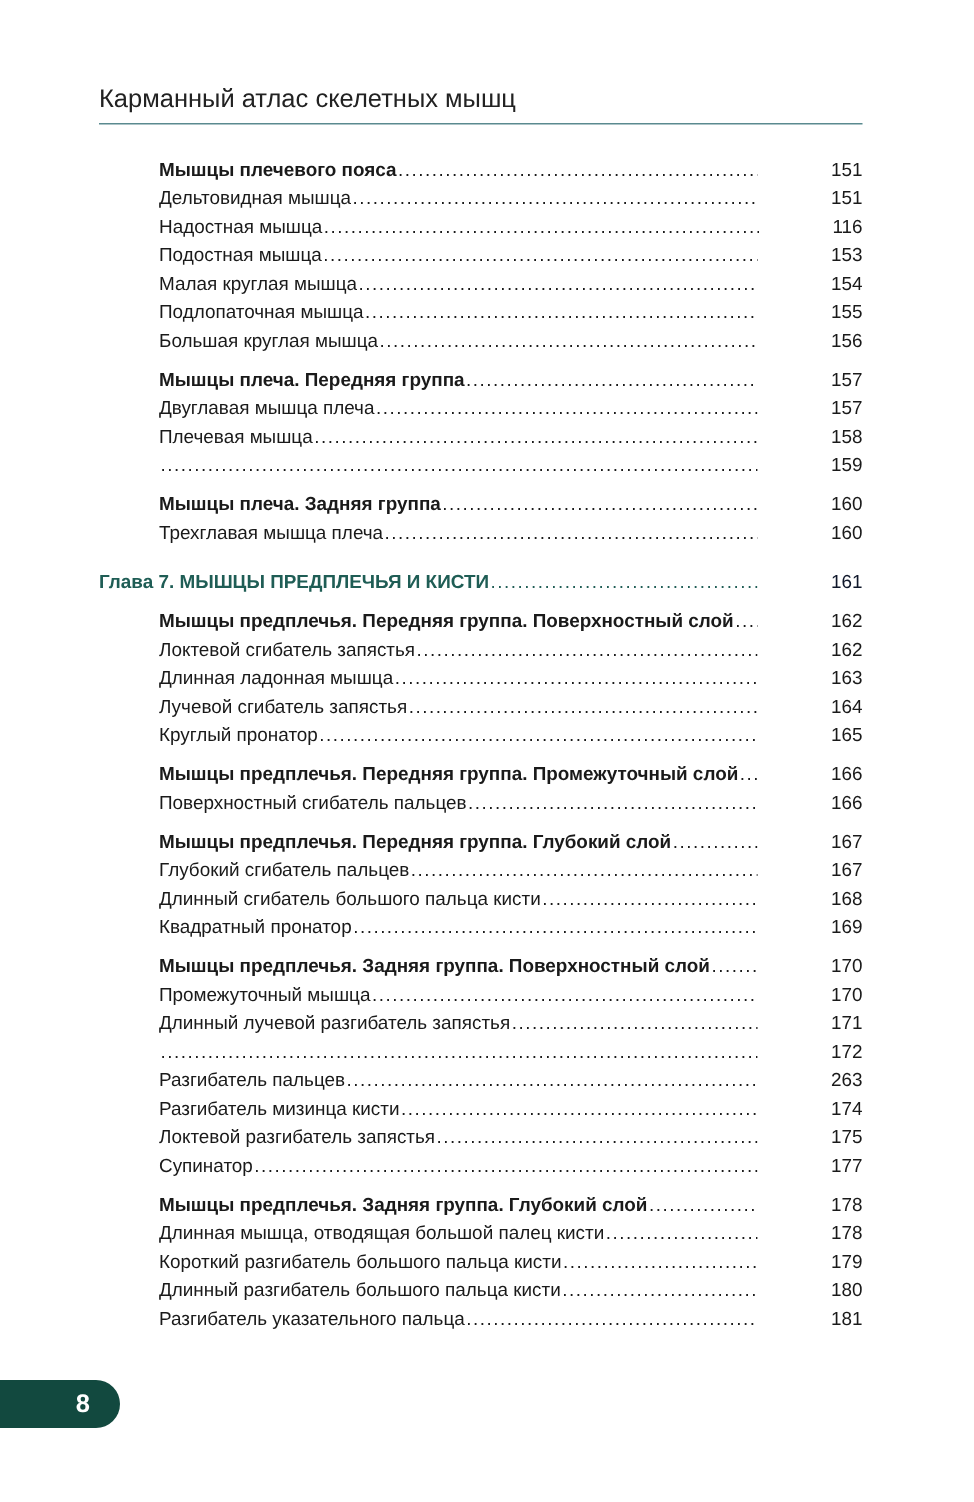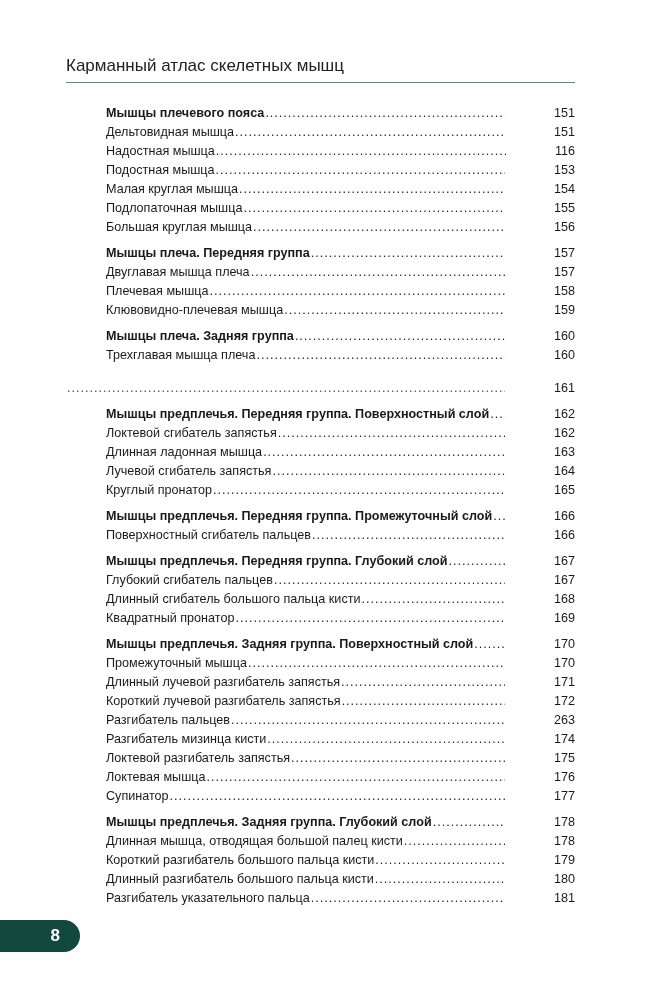--- a/index.html
+++ b/index.html
@@ -71,35 +71,35 @@
         <span class="t">Двуглавая мышца плеча</span>
         <span class="d"></span>
         <span class="pg">157</span>
       </div>
       <div class="row">
         <span class="t">Плечевая мышца</span>
         <span class="d"></span>
         <span class="pg">158</span>
       </div>
       <div class="row">
-        <span class="t">Клювовидно-плечевая мышца</span>
         <span class="d"></span>
         <span class="pg">159</span>
       </div>
       <div class="row bold gap">
         <span class="t">Мышцы плеча. Задняя группа</span>
         <span class="d"></span>
         <span class="pg">160</span>
       </div>
       <div class="row">
         <span class="t">Трехглавая мышца плеча</span>
         <span class="d"></span>
         <span class="pg">160</span>
       </div>
       <div class="row chapter">
+        <span class="t">Глава 7. МЫШЦЫ ПРЕДПЛЕЧЬЯ И КИСТИ</span>
         <span class="d"></span>
         <span class="pg">161</span>
       </div>
       <div class="row bold gap">
         <span class="t">Мышцы предплечья. Передняя группа. Поверхностный слой</span>
         <span class="d"></span>
         <span class="pg">162</span>
       </div>
       <div class="row">
         <span class="t">Локтевой сгибатель запястья</span>
@@ -160,43 +160,37 @@
         <span class="t">Промежуточный мышца</span>
         <span class="d"></span>
         <span class="pg">170</span>
       </div>
       <div class="row">
         <span class="t">Длинный лучевой разгибатель запястья</span>
         <span class="d"></span>
         <span class="pg">171</span>
       </div>
       <div class="row">
-        <span class="t">Короткий лучевой разгибатель запястья</span>
         <span class="d"></span>
         <span class="pg">172</span>
       </div>
       <div class="row">
         <span class="t">Разгибатель пальцев</span>
         <span class="d"></span>
         <span class="pg">263</span>
       </div>
       <div class="row">
         <span class="t">Разгибатель мизинца кисти</span>
         <span class="d"></span>
         <span class="pg">174</span>
       </div>
       <div class="row">
         <span class="t">Локтевой разгибатель запястья</span>
         <span class="d"></span>
         <span class="pg">175</span>
-      </div>
-      <div class="row">
-        <span class="t">Локтевая мышца</span>
-        <span class="d"></span>
-        <span class="pg">176</span>
       </div>
       <div class="row">
         <span class="t">Супинатор</span>
         <span class="d"></span>
         <span class="pg">177</span>
       </div>
       <div class="row bold gap">
         <span class="t">Мышцы предплечья. Задняя группа. Глубокий слой</span>
         <span class="d"></span>
         <span class="pg">178</span>

